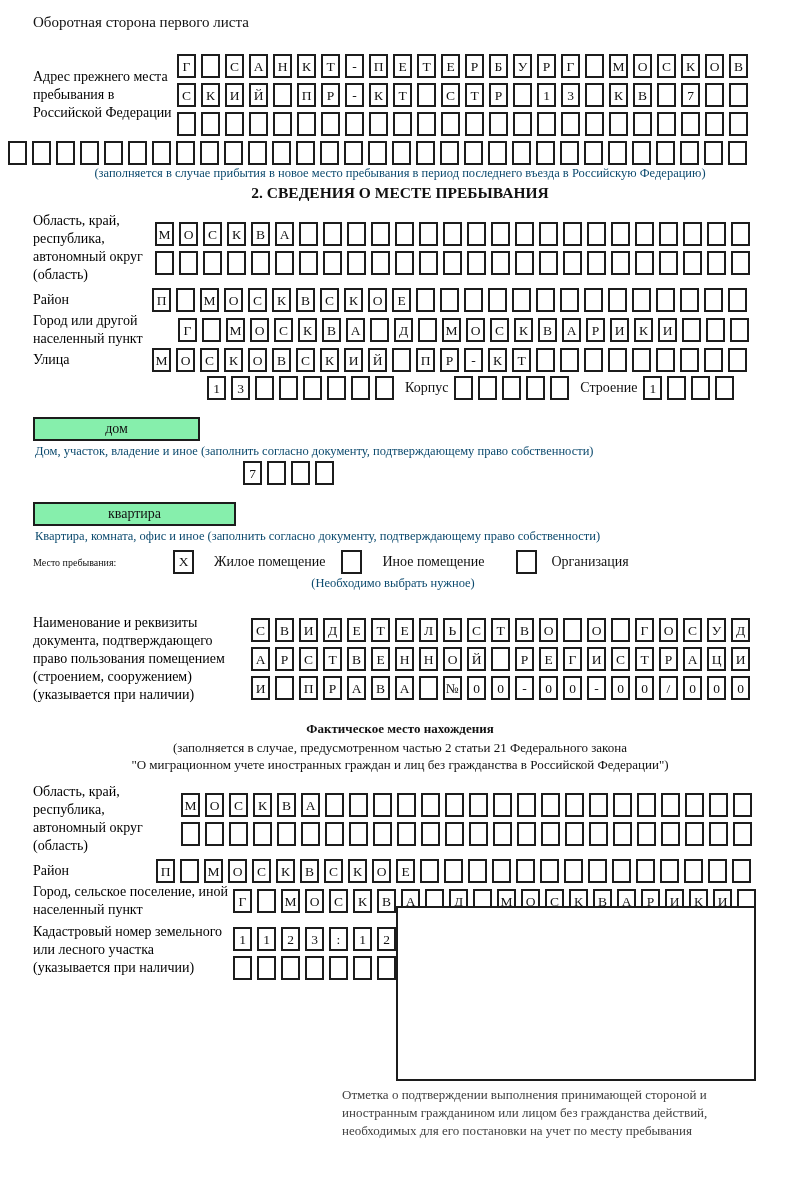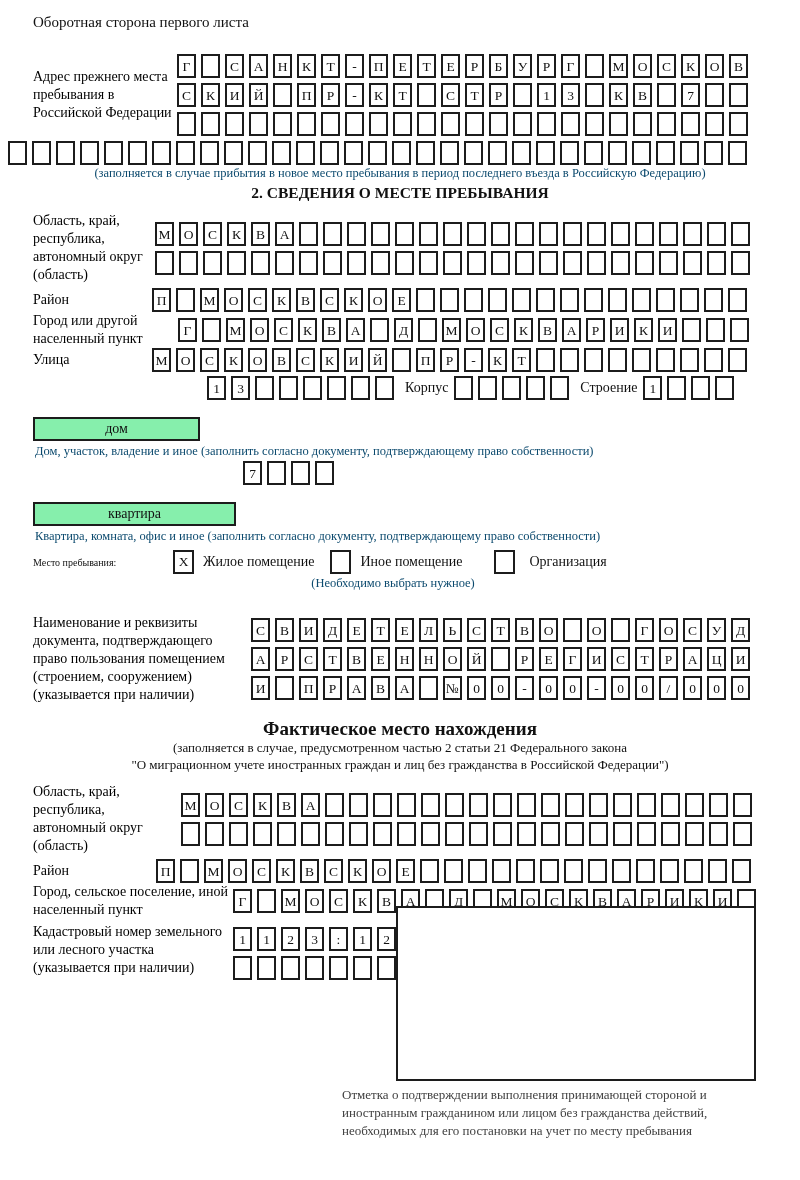--- a/index.html
+++ b/index.html
@@ -33,28 +33,28 @@
   .house-row{margin-top:4px;}
   .apt-row{margin-top:2px;}
   .widebox{height:20px;border:2px solid #1c1c1c;text-align:center;font-size:14px;line-height:20px;flex:none;background:#86efac;margin-top:41px;}
   .house-box{width:163px;margin-right:7px;}
   .apt-box{width:199px;margin-right:7px;}
   .inline-label{font-size:14px;line-height:24px;margin:0 6px;flex:none;}
   .sub-caption{margin:2px 0 2px 2px;}
   .stay-row{display:flex;align-items:center;margin-top:6px;height:24px;}
   .stay-label{font-size:10px;width:140px;flex:none;}
   .checkbox{flex:none;width:17px;height:20px;border:2px solid #1c1c1c;text-align:center;font-size:13.5px;line-height:20px;}
-  .opt-label{font-size:14px;margin-left:9px;flex:none;}
+  .opt-label{font-size:14px;margin-left:20px;flex:none;}
   .cb2{margin-left:16px;}
   .cb3{margin-left:32px;}
   .ol3{margin-left:14px;text-align:right;}
   .choose-note{width:520px;margin-left:100px;text-align:center;margin-top:1px;}
   .docblock{margin-top:14px;min-height:108px;}
   .docblock .flabel{width:212px;margin-right:6px;}
-  .fact-title{font-weight:bold;font-size:19px;line-height:20px;margin-top:6px;}
+  .fact-title{font-weight:bold;font-size:13px;line-height:20px;margin-top:6px;}
   .fact-cap{font-size:13px;line-height:17px;}
   .region2{margin-top:10px;min-height:72px;}
   .region2 .flabel{width:148px;}
   .district2{margin-top:4px;}
   .district2 .flabel{width:123px;}
   .city2{min-height:36px;}
   .city2 .flabel{width:200px;}
   .cad .flabel{width:200px;}
   .cad .rows{padding-top:8px;}
   .stamp-box{position:absolute;left:396px;top:906px;width:356px;height:171px;border:2px solid #1c1c1c;background:#fff;}

